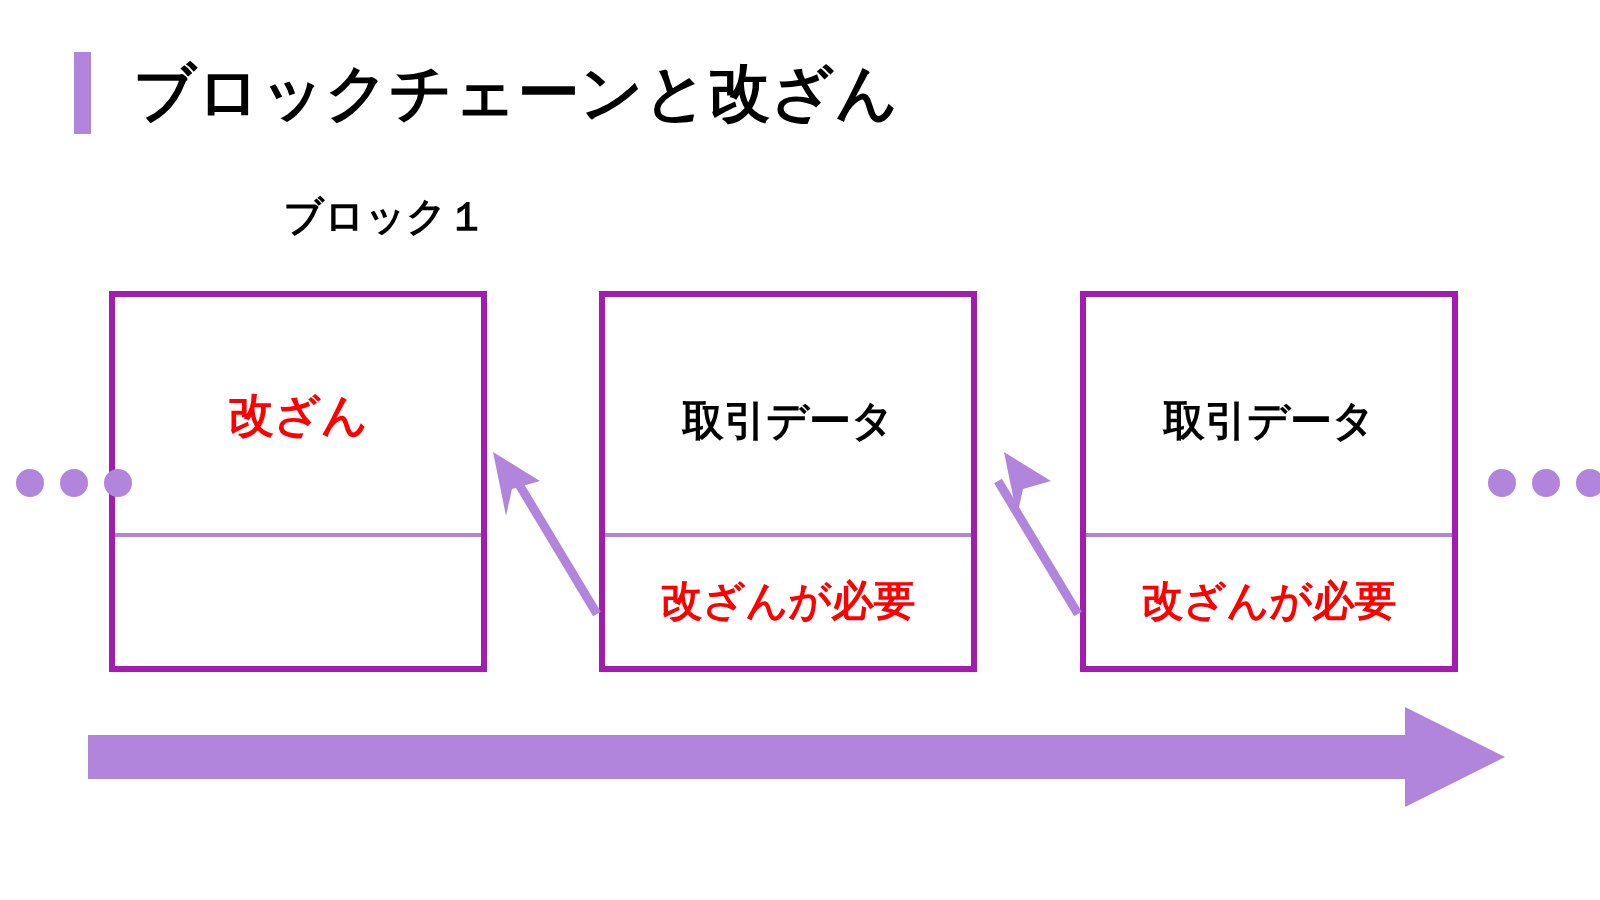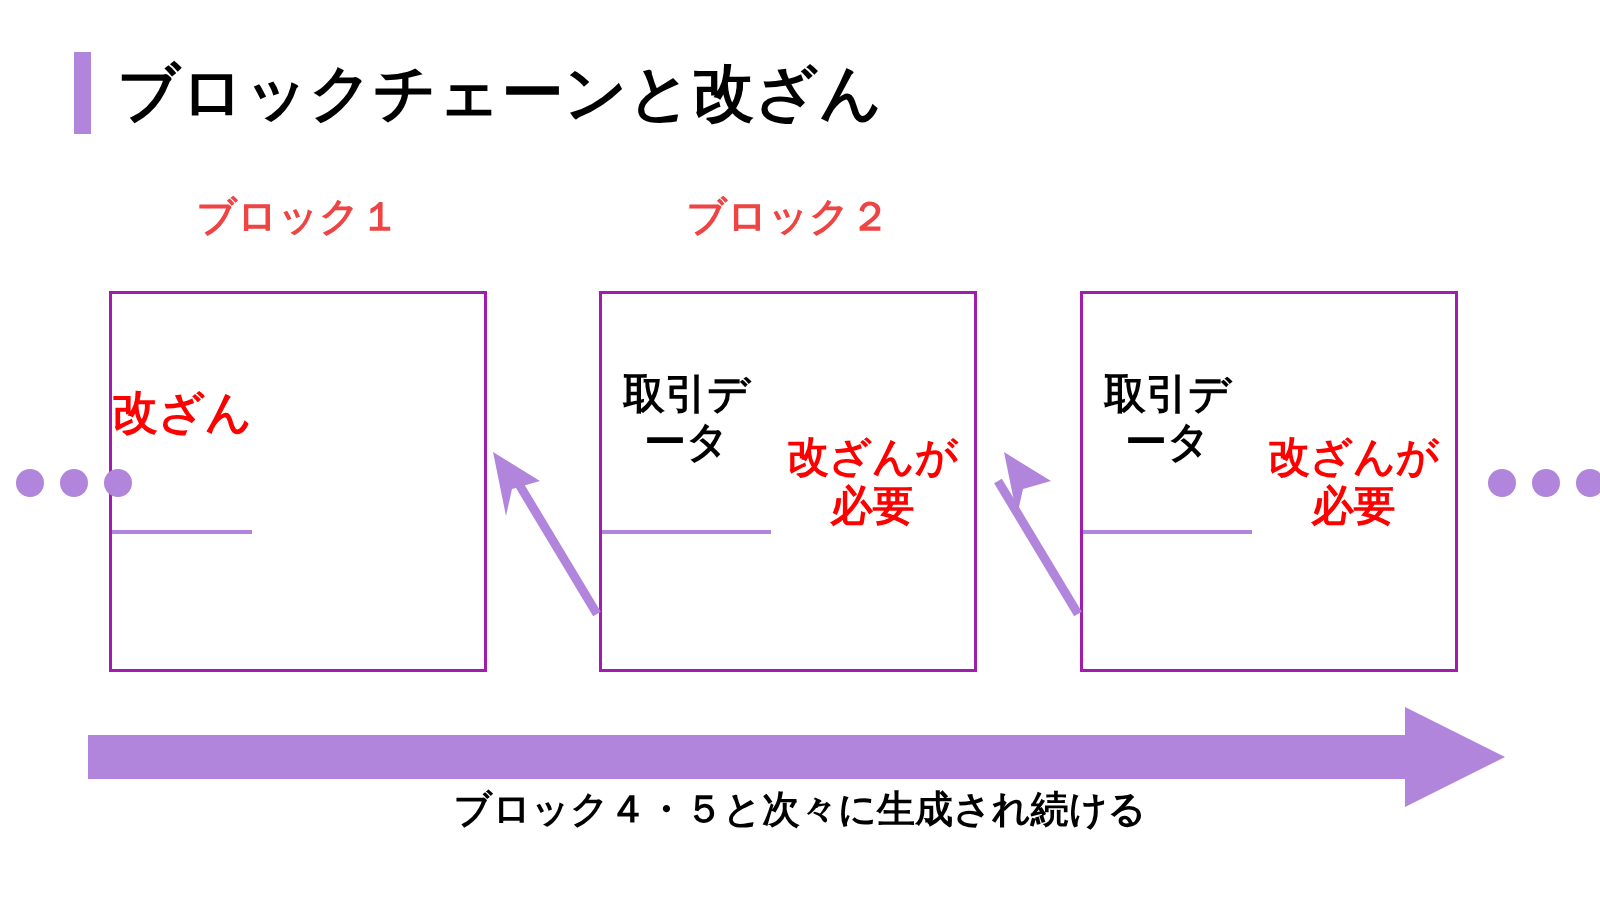--- a/index.html
+++ b/index.html
@@ -23,21 +23,21 @@
     background: #ffffff;
   }
 
   
   .title-row {
     position: absolute;
     left: 74px;
     top: 52px;
     display: flex;
     align-items: center;
-    gap: 26px;
+    gap: 42px;
   }
   .title-bar {
     width: 17px;
     height: 82px;
     background: #b185dc;
     flex: 0 0 auto;
   }
   .title-text {
     font-size: 62px;
     font-weight: 700;
@@ -45,34 +45,34 @@
     letter-spacing: 0.01em;
     line-height: 1;
     white-space: nowrap;
   }
 
   
   .block-header {
     position: absolute;
     font-size: 40px;
     font-weight: 700;
-    color: #ef4444;
+    color: #000000;
     line-height: 1;
     white-space: nowrap;
-    text-align: center;
+    text-align: right;
   }
 
   
   .block-box {
     position: absolute;
     box-sizing: border-box;
-    border: 3px solid #a21caf;
+    border: 6px solid #a21caf;
     background: #ffffff;
     display: flex;
-    flex-direction: row;
+    flex-direction: column;
   }
   .cell {
     display: flex;
     align-items: center;
     justify-content: center;
     box-sizing: border-box;
     text-align: center;
     line-height: 1.15;
   }
   .cell-top {
@@ -139,21 +139,20 @@
 <body>
 
 <div id="stage">
 
   <div class="title-row">
     <div class="title-bar"></div>
     <div class="title-text">ブロックチェーンと改ざん</div>
   </div>
 
   <div class="block-header" style="left:109px; top:196px; width:378px;">ブロック１</div>
-  <div class="block-header" style="left:599px; top:196px; width:378px;">ブロック２</div>
 
   <div class="block-box" style="left:109px; top:291px; width:378px; height:381px;">
     <div class="cell cell-top">
       <span class="cell-text-lg txt-red">改ざん</span>
     </div>
   </div>
 
   <div class="block-box" style="left:599px; top:291px; width:378px; height:381px;">
     <div class="cell cell-top">
       <span class="cell-text-md txt-black">取引データ</span>
@@ -194,15 +193,14 @@
     <g>
       <line x1="1078" y1="614" x2="998" y2="481" stroke="#b185dc" stroke-width="9" stroke-linecap="butt"></line>
       <polygon points="1004,452 1051,481 1023,489 1017,516" fill="#b185dc"></polygon>
     </g>
 
     <g>
       <polygon points="88,735 1405,735 1405,707 1505,757 1405,807 1405,779 88,779" fill="#b185dc"></polygon>
     </g>
   </svg>
 
-  <div class="caption">ブロック４・５と次々に生成され続ける</div>
 
 </div>
 
 </body></html>

